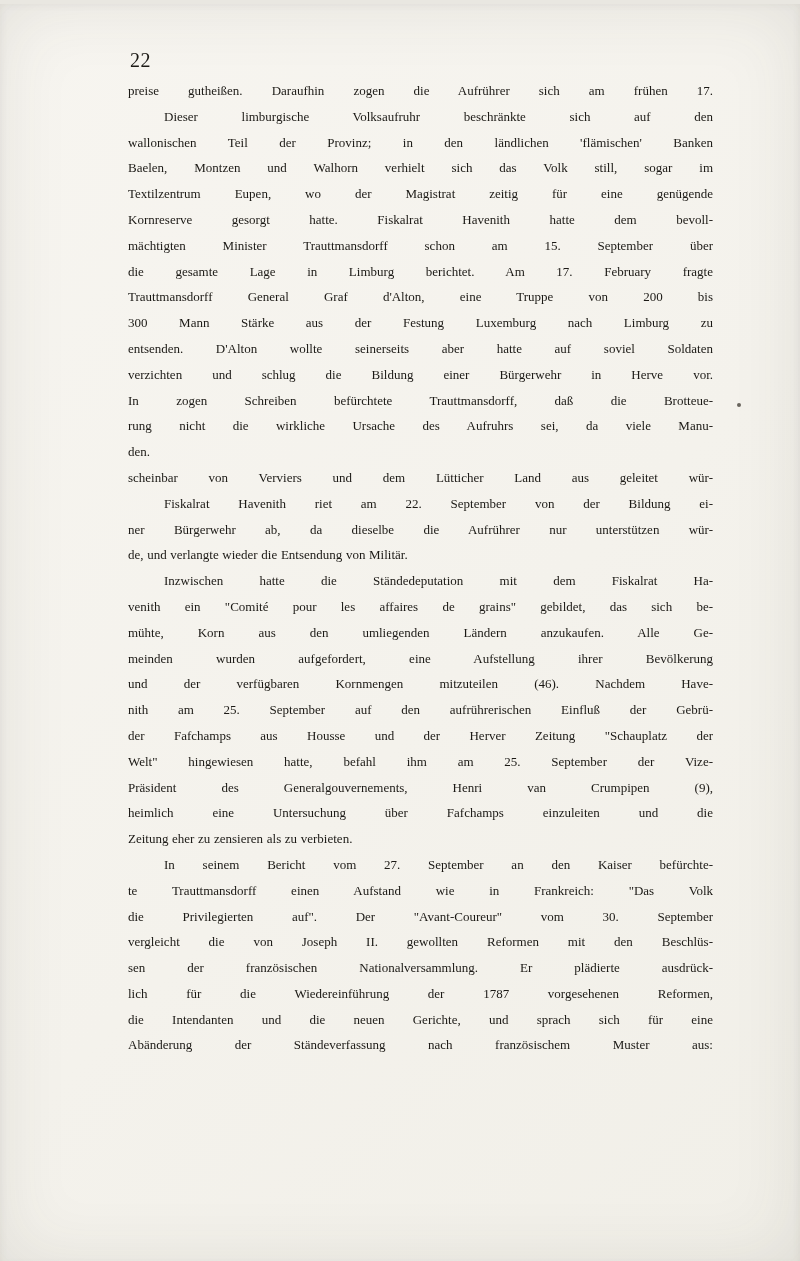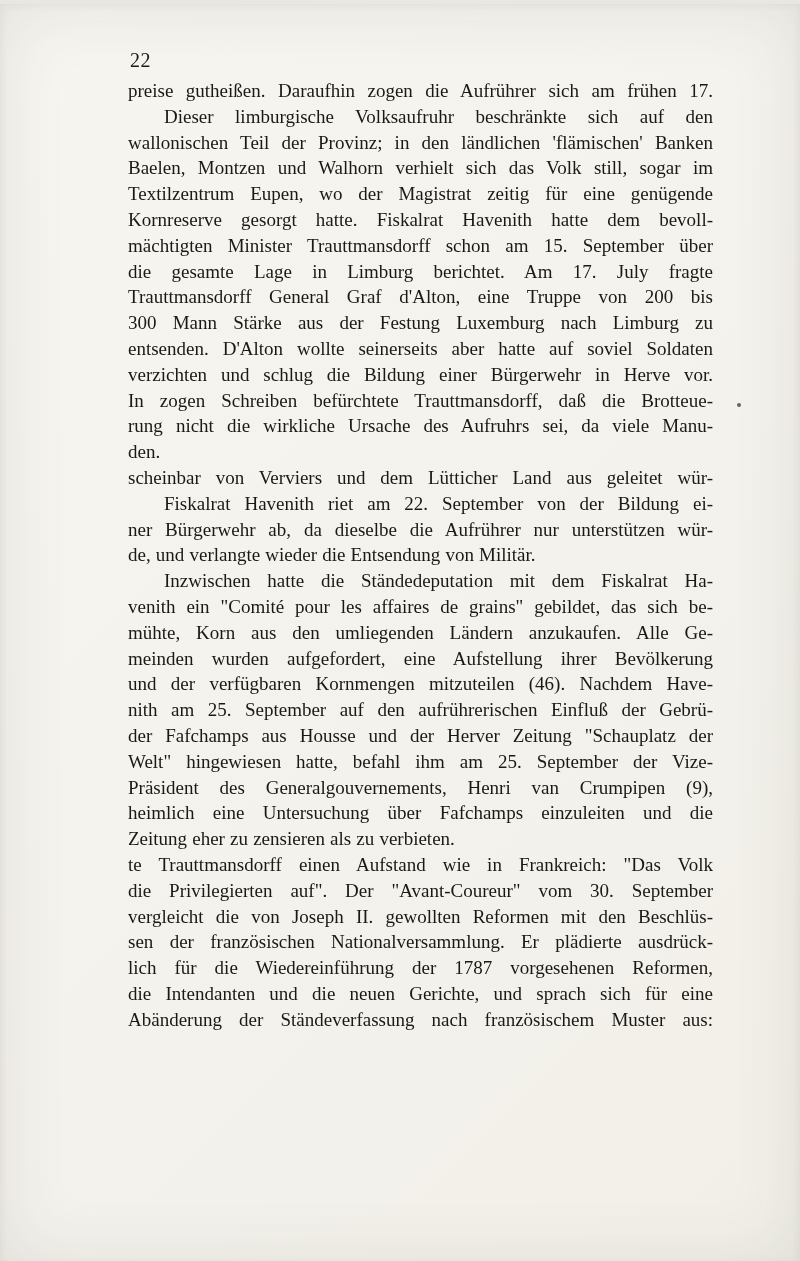--- a/index.html
+++ b/index.html
@@ -24,21 +24,21 @@
     top: 44px;
     font-size: 20px;
     line-height: 24px;
     letter-spacing: 0.5px;
   }
   .text-block {
     position: absolute;
     left: 128px;
     top: 74px;
     width: 585px;
-    font-size: 19px;
+    font-size: 13px;
     line-height: 25.8px;
     -webkit-font-smoothing: antialiased;
   }
   .paragraph {
     margin: 0;
     padding: 0;
   }
   .line {
     text-align: justify;
     text-align-last: justify;
@@ -77,21 +77,21 @@
       <div class="paragraph">
         <div class="line">preise gutheißen. Daraufhin zogen die Aufrührer sich am frühen 17.</div>
       </div>
       <div class="paragraph">
         <div class="line indent">Dieser limburgische Volksaufruhr beschränkte sich auf den</div>
         <div class="line">wallonischen Teil der Provinz; in den ländlichen 'flämischen' Banken</div>
         <div class="line">Baelen, Montzen und Walhorn verhielt sich das Volk still, sogar im</div>
         <div class="line">Textilzentrum Eupen, wo der Magistrat zeitig für eine genügende</div>
         <div class="line">Kornreserve gesorgt hatte. Fiskalrat Havenith hatte dem bevoll-</div>
         <div class="line">mächtigten Minister Trauttmansdorff schon am 15. September über</div>
-        <div class="line">die gesamte Lage in Limburg berichtet. Am 17. July fragte</div>
+        <div class="line">die gesamte Lage in Limburg berichtet. Am 17. February fragte</div>
         <div class="line">Trauttmansdorff General Graf d'Alton, eine Truppe von 200 bis</div>
         <div class="line">300 Mann Stärke aus der Festung Luxemburg nach Limburg zu</div>
         <div class="line">entsenden. D'Alton wollte seinerseits aber hatte auf soviel Soldaten</div>
         <div class="line">verzichten und schlug die Bildung einer Bürgerwehr in Herve vor.</div>
         <div class="line">In zogen Schreiben befürchtete Trauttmansdorff, daß die Brotteue-</div>
         <div class="line">rung nicht die wirkliche Ursache des Aufruhrs sei, da viele Manu-</div>
         <div class="line last">den.</div>
         <div class="line">scheinbar von Verviers und dem Lütticher Land aus geleitet wür-</div>
       </div>
       <div class="paragraph">
@@ -106,20 +106,21 @@
         <div class="line">meinden wurden aufgefordert, eine Aufstellung ihrer Bevölkerung</div>
         <div class="line">und der verfügbaren Kornmengen mitzuteilen (46). Nachdem Have-</div>
         <div class="line">nith am 25. September auf den aufrührerischen Einfluß der Gebrü-</div>
         <div class="line">der Fafchamps aus Housse und der Herver Zeitung "Schauplatz der</div>
         <div class="line">Welt" hingewiesen hatte, befahl ihm am 25. September der Vize-</div>
         <div class="line">Präsident des Generalgouvernements, Henri van Crumpipen (9),</div>
         <div class="line">heimlich eine Untersuchung über Fafchamps einzuleiten und die</div>
         <div class="line last">Zeitung eher zu zensieren als zu verbieten.</div>
       </div>
       <div class="paragraph">
+        <div class="line indent">In seinem Bericht vom 27. September an den Kaiser befürchte-</div>
         <div class="line">te Trauttmansdorff einen Aufstand wie in Frankreich: "Das Volk</div>
         <div class="line">die Privilegierten auf". Der "Avant-Coureur" vom 30. September</div>
         <div class="line">vergleicht die von Joseph II. gewollten Reformen mit den Beschlüs-</div>
         <div class="line">sen der französischen Nationalversammlung. Er plädierte ausdrück-</div>
         <div class="line">lich für die Wiedereinführung der 1787 vorgesehenen Reformen,</div>
         <div class="line">die Intendanten und die neuen Gerichte, und sprach sich für eine</div>
         <div class="line last fill">Abänderung der Ständeverfassung nach französischem Muster aus:</div>
       </div>
     </div>
 

